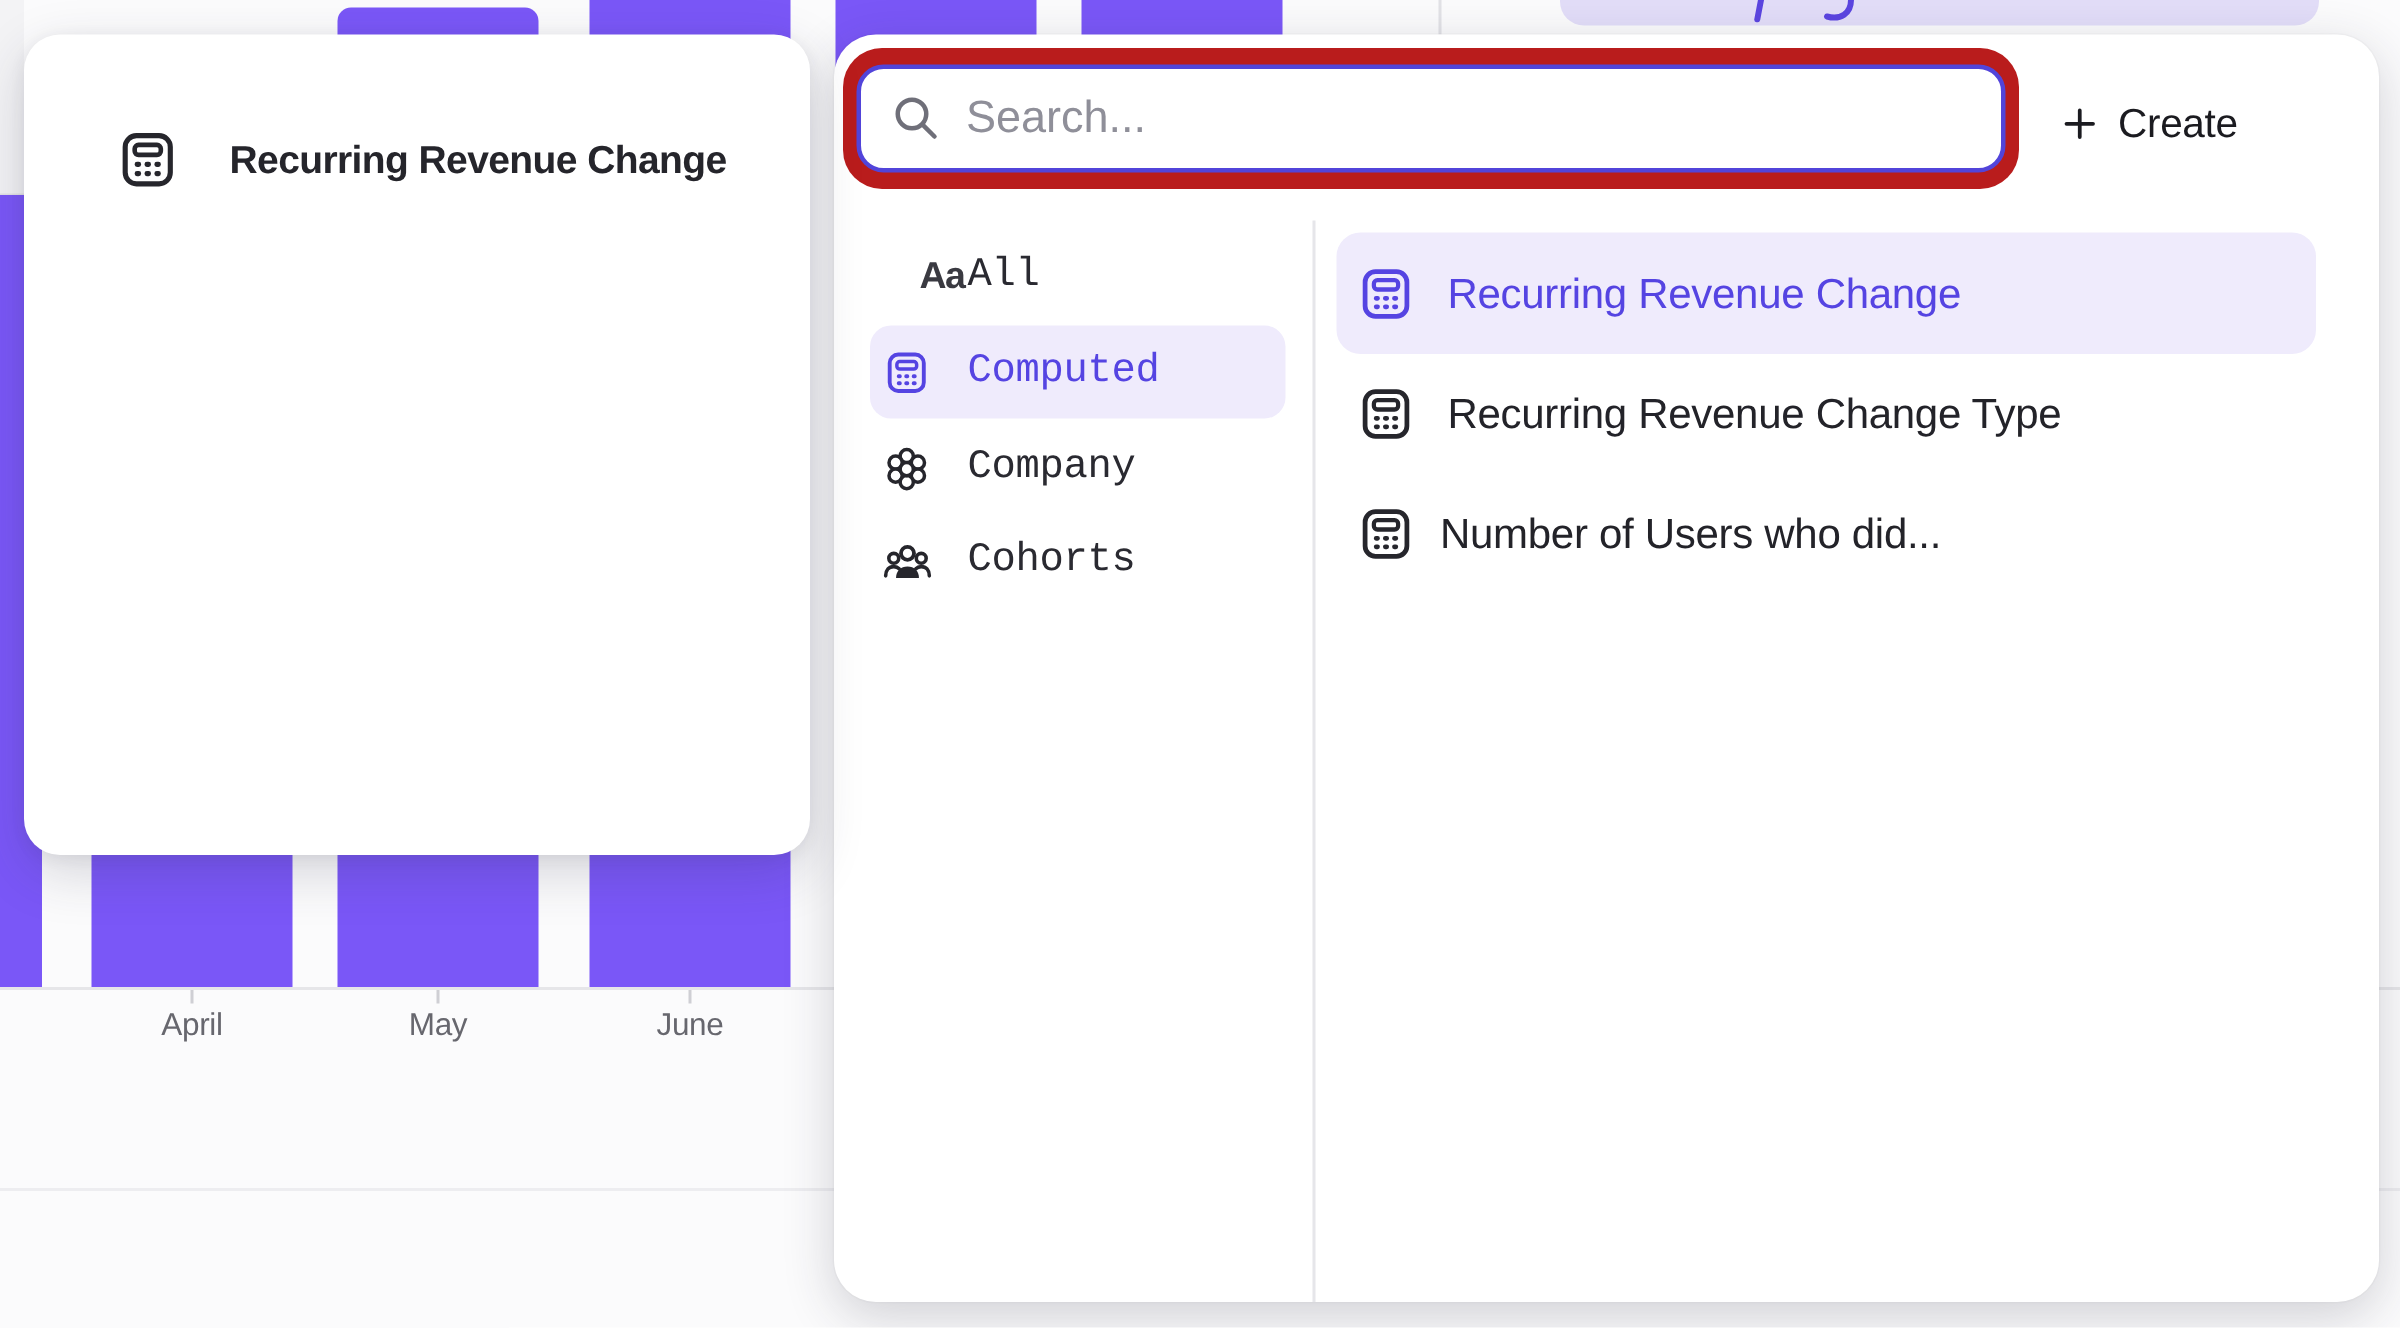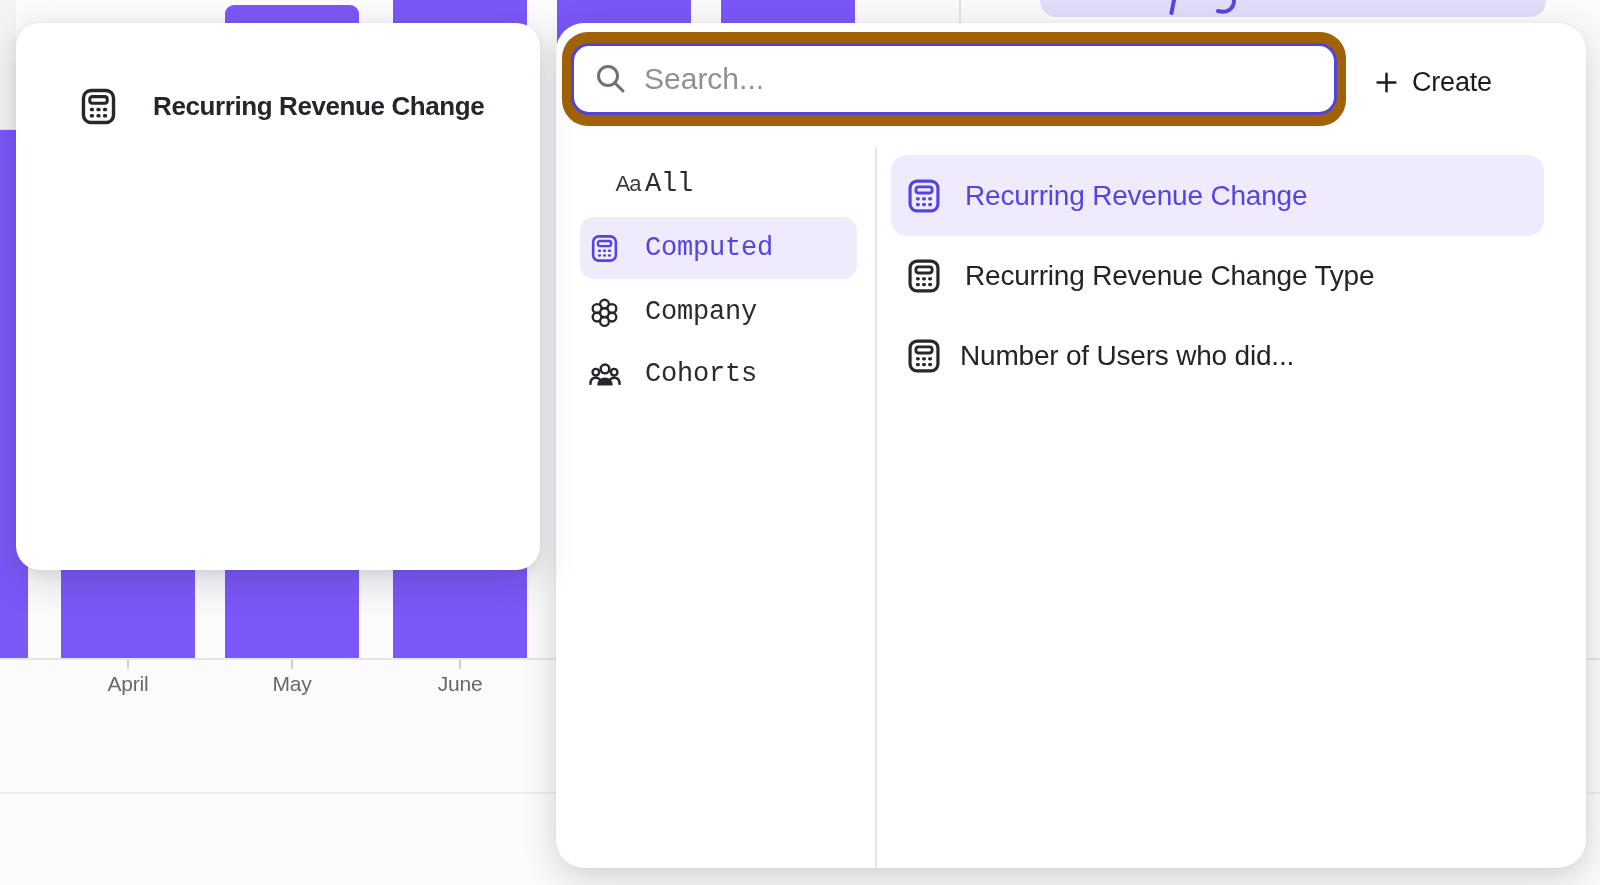--- a/index.html
+++ b/index.html
@@ -34,42 +34,42 @@
   .tc-title { font-size:26px; font-weight:700; color:#25252b; letter-spacing:-0.4px; }
   .tc-desc { position:absolute; left:62px; top:156px; width:452px;
     font-size:23px; line-height:38.5px; color:#55555e; }
   .tc-link { color:#3A35E6; text-decoration:underline; margin-left:12px; cursor:pointer; }
 
   
   .modal { position:absolute; left:556px; top:23px; width:1030px; height:845px;
     background:#fff; border-radius:28px; z-index:2;
     box-shadow:0 10px 34px rgba(40,40,60,.20), 0 0 0 1px rgba(0,0,0,.02); }
   .search-halo { position:absolute; left:6px; top:9px; width:784px; height:94px;
-    border-radius:26px; background:#a16207; }
+    border-radius:26px; background:#b91c1c; }
   .search-box { position:absolute; left:9px; top:11px; width:766px; height:72px;
     background:#fff; border:3px solid #5244DA; border-radius:18px;
     display:flex; align-items:center; padding-left:20px; gap:16px; }
   .search-box input { flex:1; border:none; outline:none; font-size:30px;
     font-family:"Liberation Sans", sans-serif; color:#2a2a31; background:transparent; }
   .search-box input::placeholder { color:#8f8f99; }
   .create-btn { position:absolute; left:818px; top:37px; height:44px;
     display:flex; align-items:center; gap:13px; cursor:pointer;
     font-size:27px; font-weight:500; color:#1b1b20; background:none; border:none;
     font-family:"Liberation Sans", sans-serif; letter-spacing:-0.2px; }
   .modal-divider { position:absolute; left:319px; top:124px; bottom:0; width:1.5px; background:#e6e6ea; }
 
   .cat-row { position:absolute; left:24px; width:277px; height:62px;
     display:flex; align-items:center; padding-left:7px; gap:24px;
     border-radius:14px; cursor:pointer; }
   .cat-row .icon-box { width:34px; height:34px; display:flex; align-items:center; justify-content:center; color:#26262c; }
   .cat-label { font-size:27px; font-weight:500; color:#2a2a31;font-family:Liberation Mono, monospace; }
   .cat-row.selected { background:#EFEBFC; }
   .cat-row.selected .cat-label { color:#5544E2; }
   .cat-row.selected .icon-box { color:#5544E2; }
-  .aa-glyph { font-size:22px; font-weight:400; color:#3a3a41; letter-spacing:-1px;margin-left:48px; }
+  .aa-glyph { font-size:25px; font-weight:700; color:#3a3a41; letter-spacing:-1px;margin-left:48px; }
 
   .result-row { position:absolute; left:335px; width:653px; height:81px;
     display:flex; align-items:center; padding-left:13px; gap:21px;
     border-radius:16px; cursor:pointer; }
   .result-row .icon-box { width:40px; height:40px; display:flex; align-items:center; justify-content:center; color:#26262c; }
   .result-label { font-size:28px; font-weight:500; color:#232329; }
   .result-row.selected { background:#EFEBFC; }
   .result-row.selected .result-label { color:#5544E2; }
   .result-row.selected .icon-box { color:#5544E2; }
 

